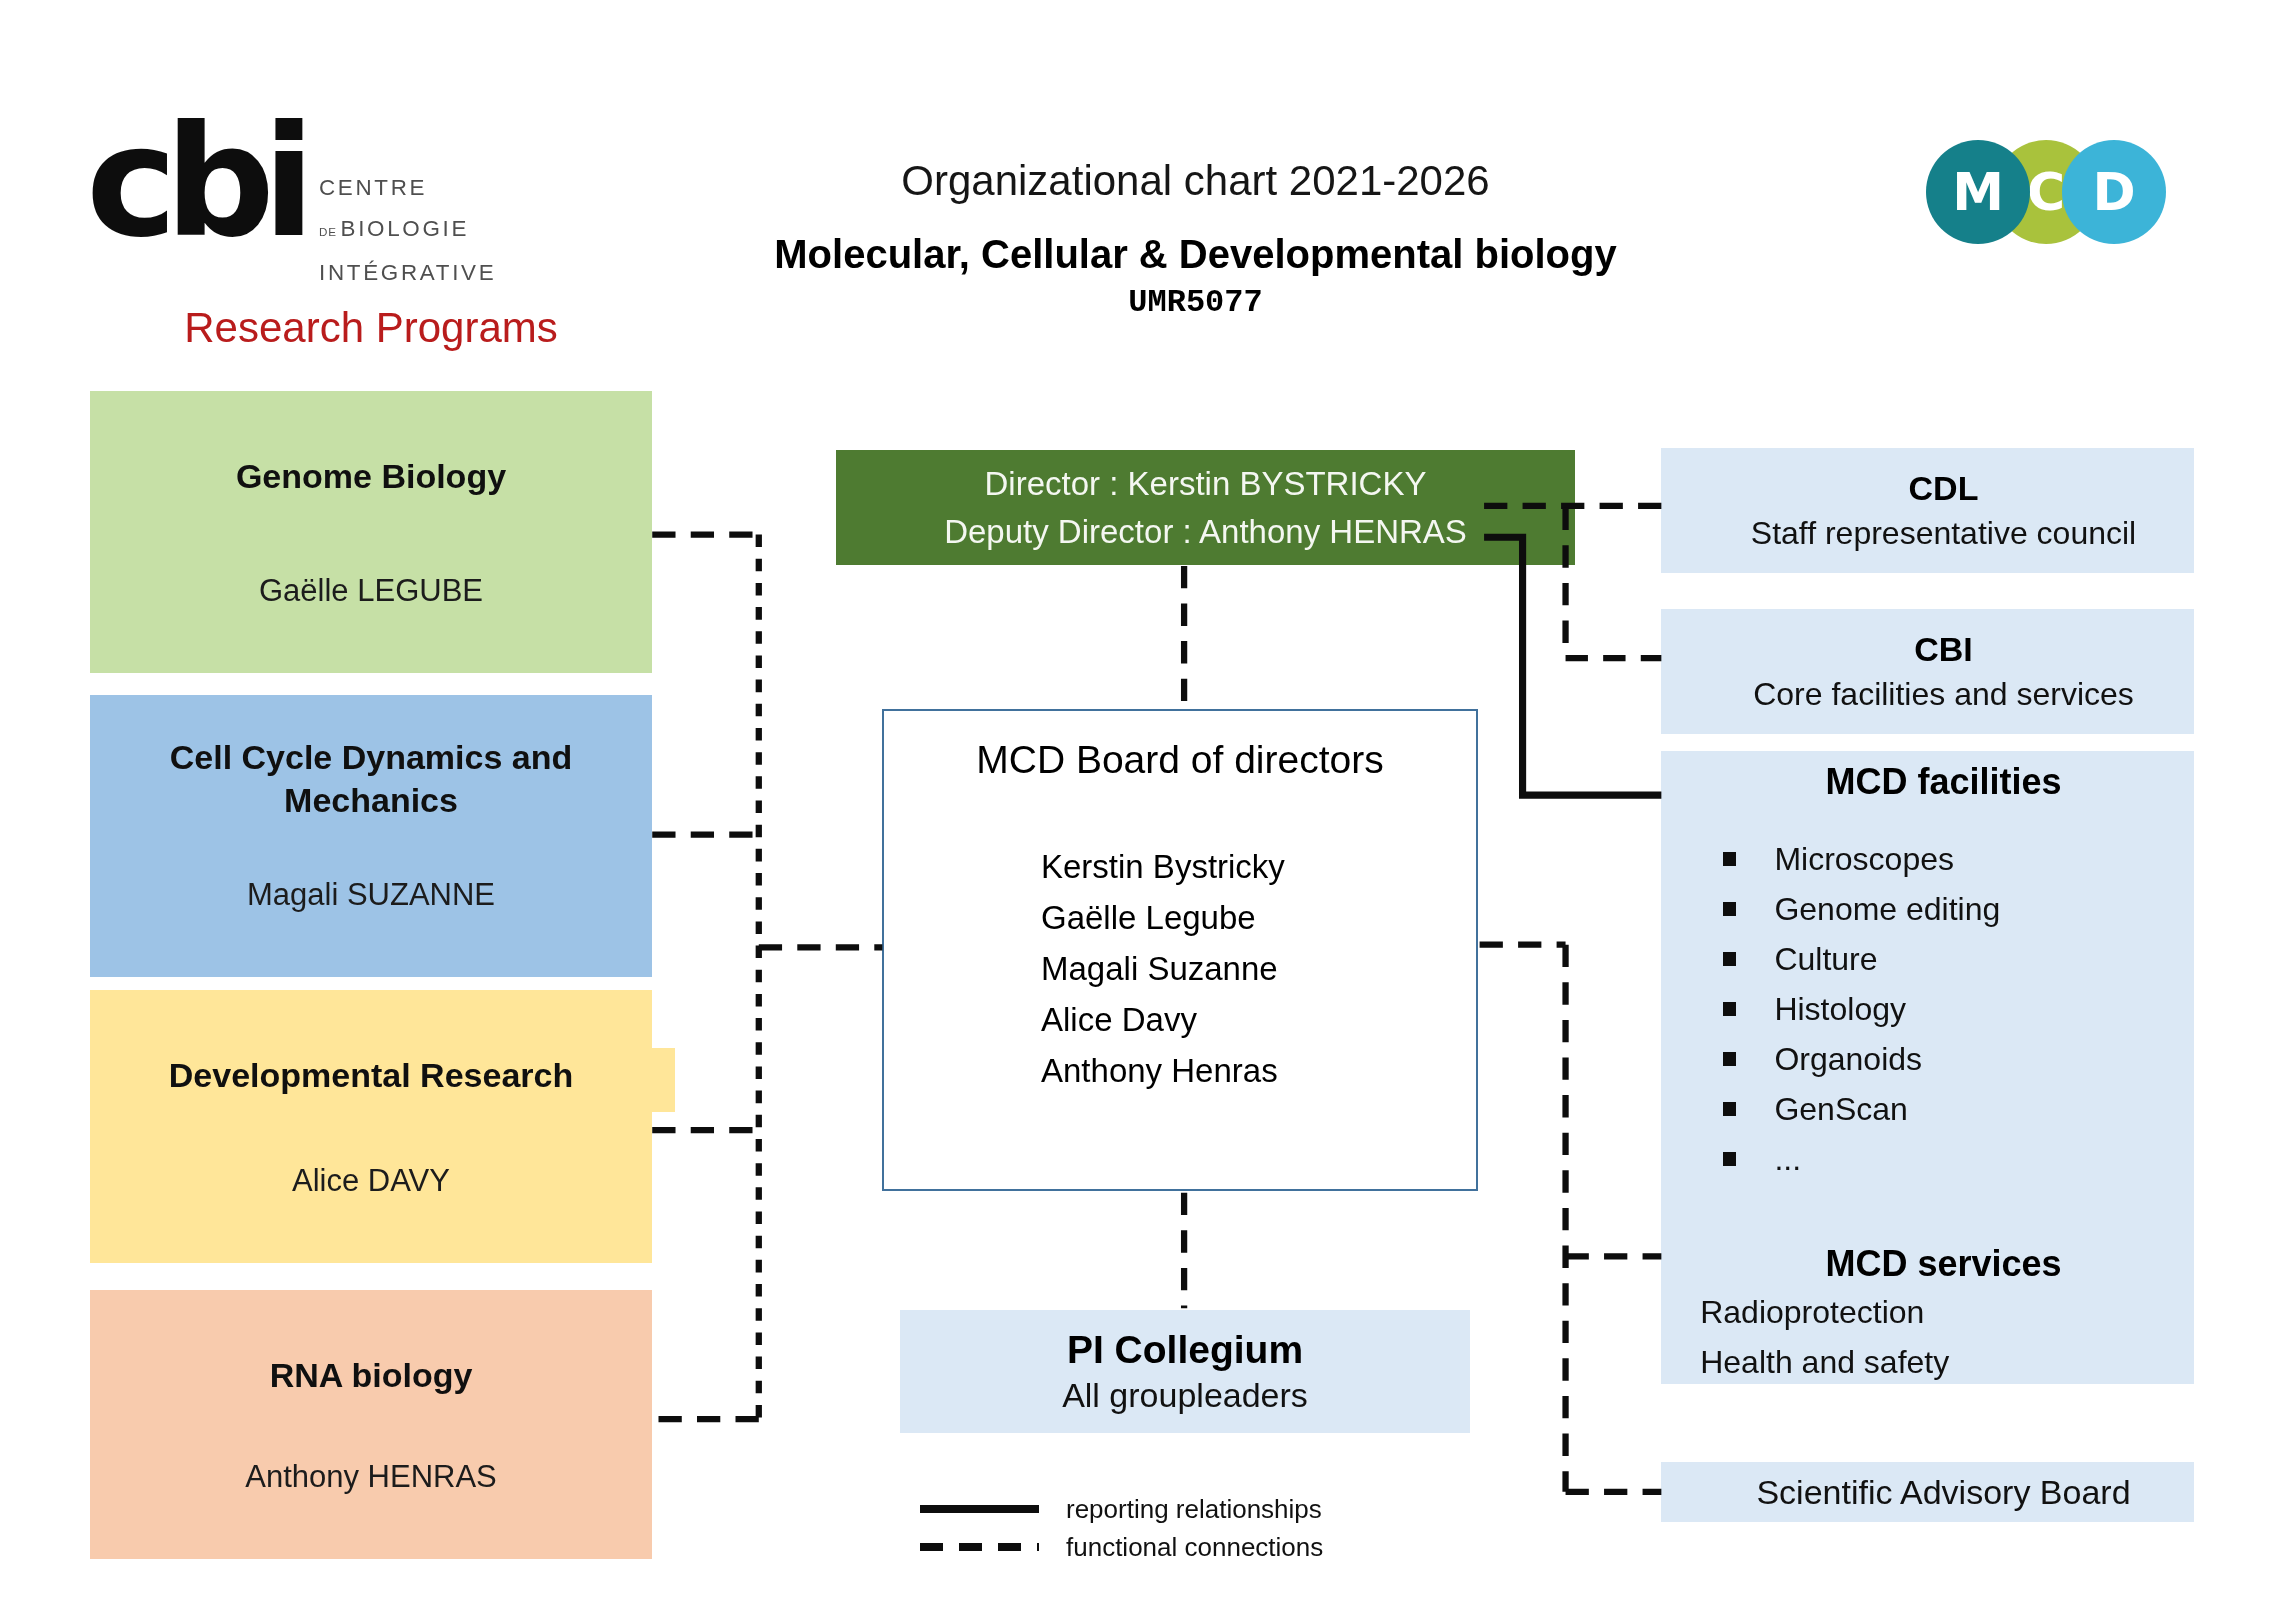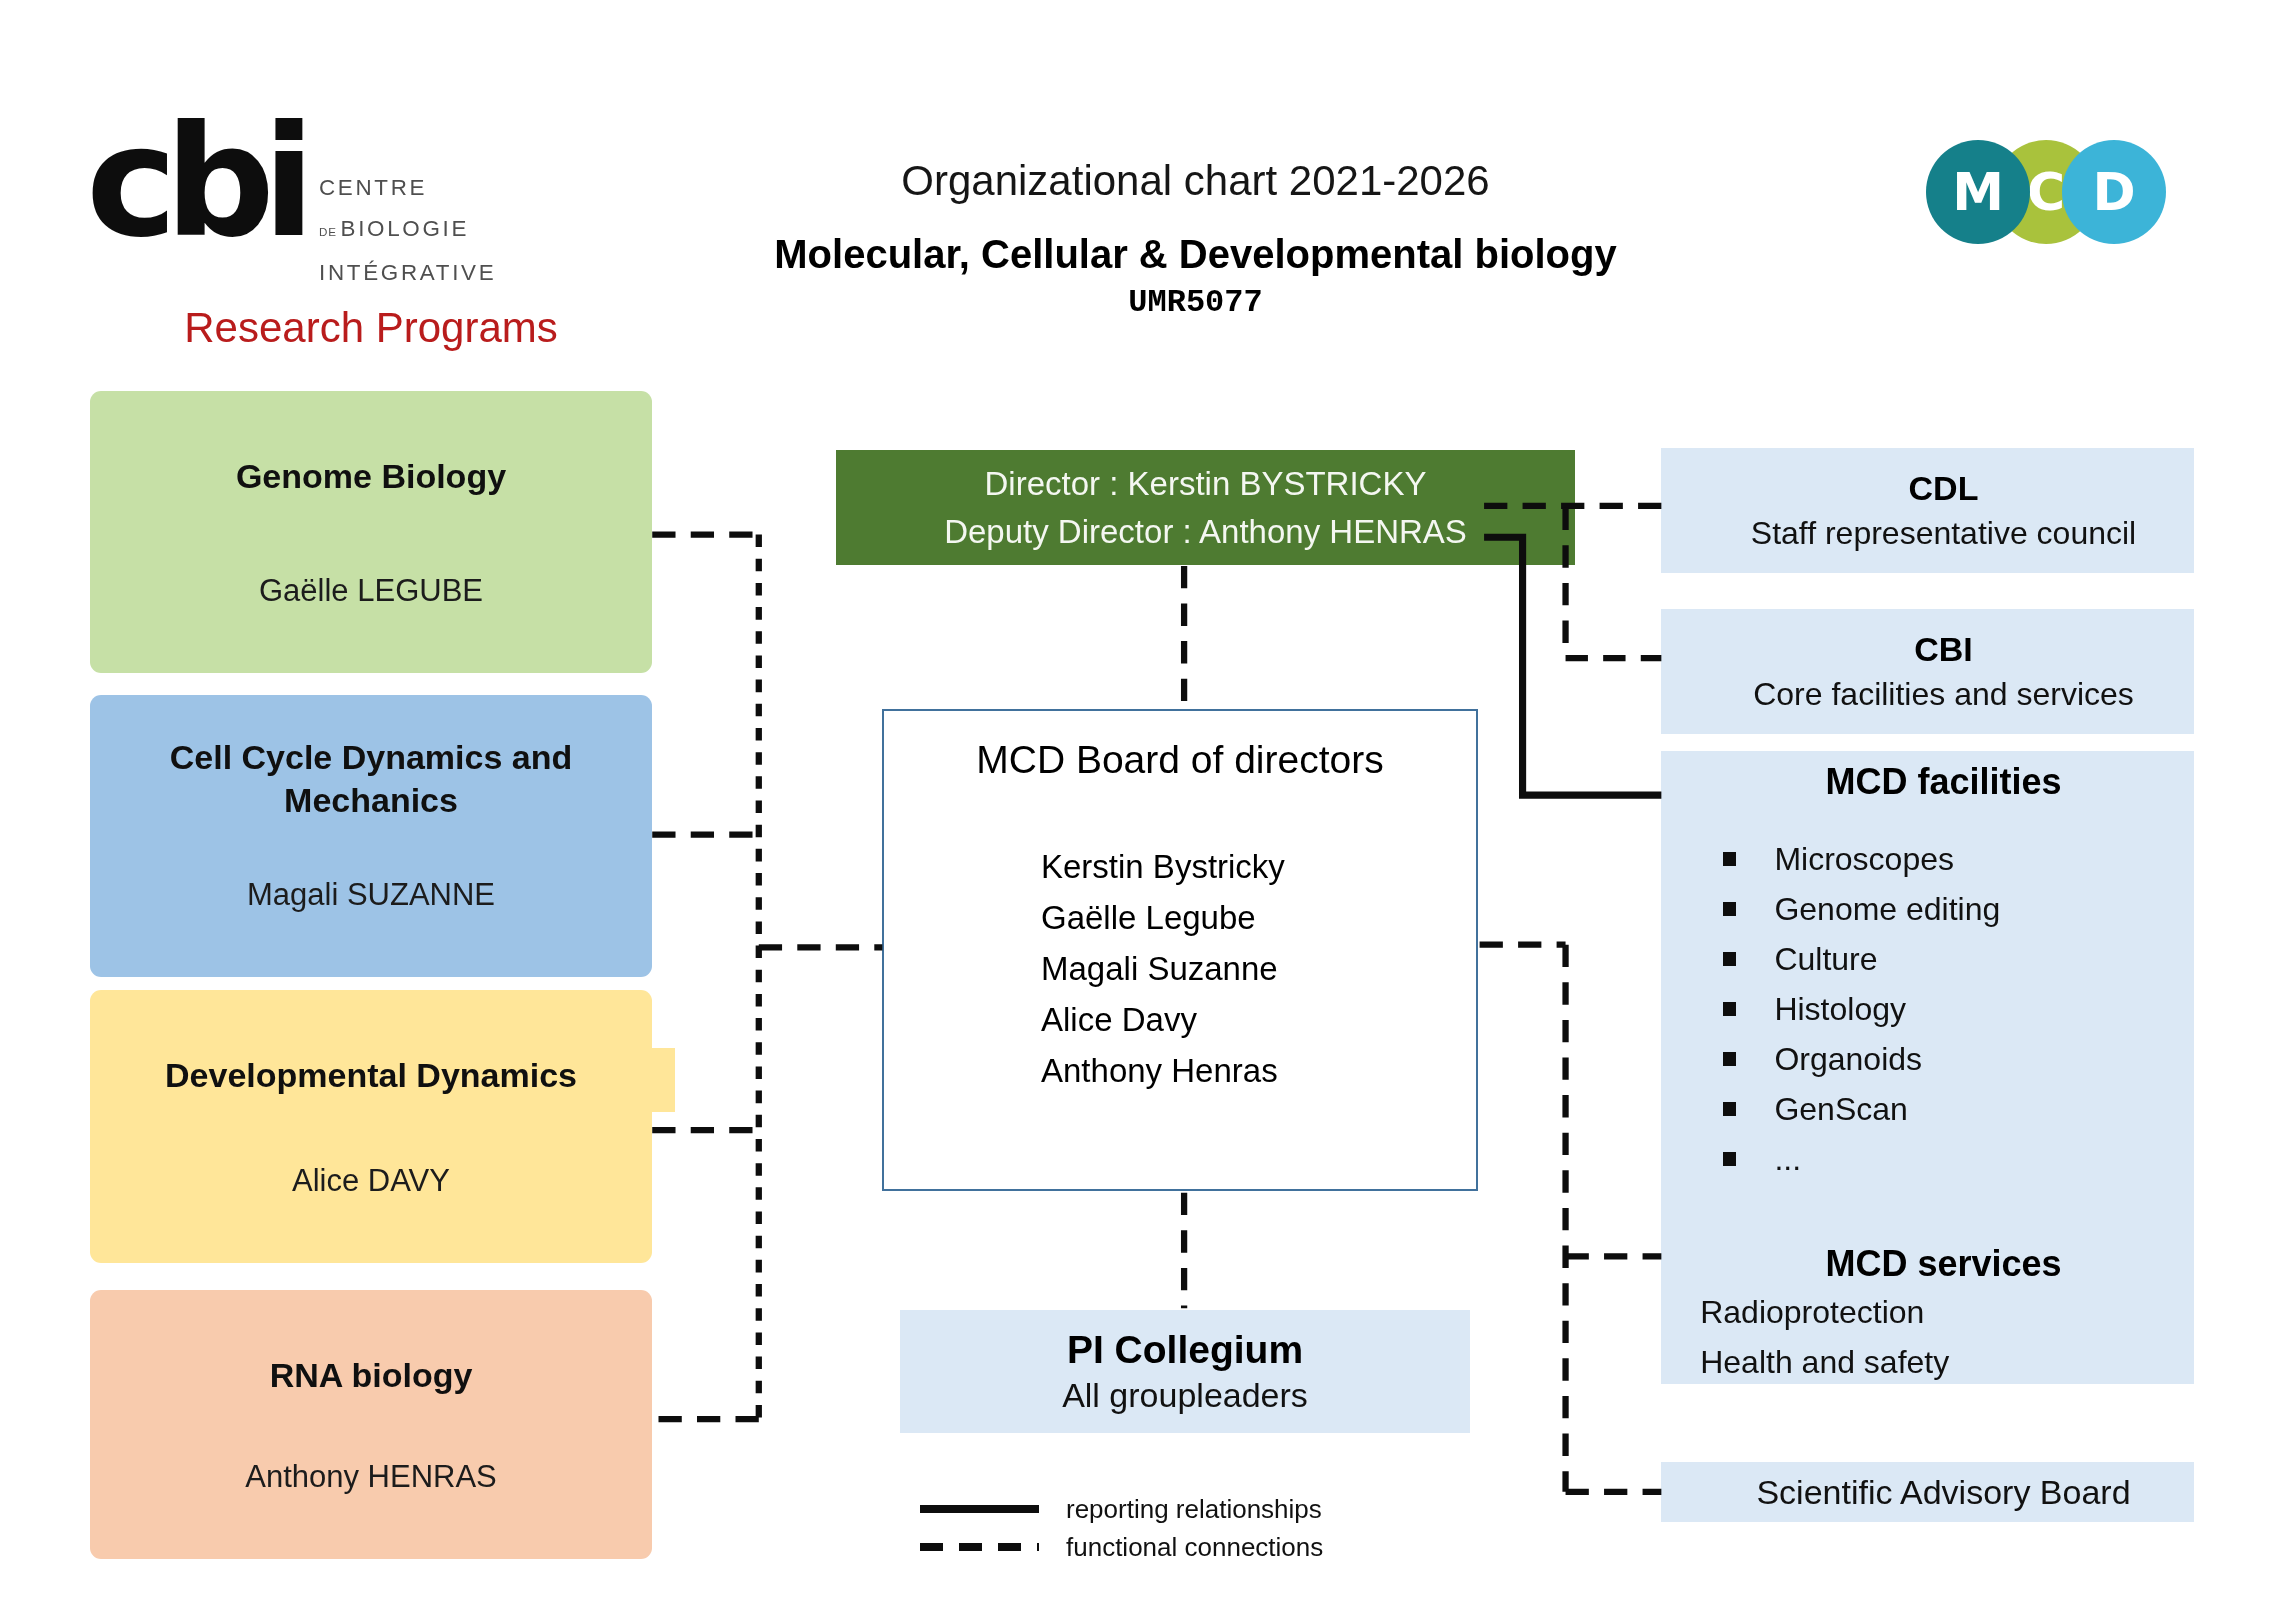--- a/index.html
+++ b/index.html
@@ -22,21 +22,21 @@
   .mcd-logo{position:absolute;left:1926px;top:140px;width:290px;height:104px;}
   .mc{position:absolute;top:0;width:104px;height:104px;border-radius:50%;
       display:flex;align-items:center;justify-content:center;
       color:#fff;font-size:52px;font-weight:800;font-family:"DejaVu Sans",sans-serif;}
   .mc-m{left:0;background:#15808a;z-index:3;}
   .mc-c{left:68px;background:#a9c23c;z-index:1;}
   .mc-d{left:136px;background:#3cb4d8;z-index:2;}
   .rp-heading{position:absolute;left:90px;top:303px;width:562px;text-align:center;
       font-size:42px;line-height:50px;color:#b91c1c;}
   
-  .prog{position:absolute;left:90px;width:562px;display:flex;flex-direction:column;align-items:center;box-sizing:border-box;border-radius:11px;}
+  .prog{position:absolute;left:90px;width:562px;display:flex;flex-direction:column;align-items:center;box-sizing:border-box;}
   .prog .ptitle{margin-top:64px;font-size:34px;font-weight:700;line-height:43px;text-align:center;max-width:430px;color:#101010;}
   .prog .pname{margin-top:auto;margin-bottom:64px;font-size:31px;color:#1c1c1c;}
   .prog-genome{top:391px;height:282px;background:#c6e0a6;}
   .prog-cellcycle{top:695px;height:282px;background:#9dc3e6;}
   .prog-cellcycle .ptitle{margin-top:41px;}
   .prog-devbio{top:990px;height:273px;background:#ffe699;}
   .prog-rna{top:1290px;height:269px;background:#f8cbad;}
   .prog-tab{position:absolute;left:652px;top:1048px;width:23px;height:64px;background:#ffe699;}
   
   .director{position:absolute;left:836px;top:450px;width:739px;height:115px;background:#4e7b31;
@@ -138,21 +138,21 @@
 
   <div class="prog prog-genome">
     <div class="ptitle">Genome Biology</div>
     <div class="pname">Gaëlle LEGUBE</div>
   </div>
   <div class="prog prog-cellcycle">
     <div class="ptitle">Cell Cycle Dynamics and Mechanics</div>
     <div class="pname">Magali SUZANNE</div>
   </div>
   <div class="prog prog-devbio">
-    <div class="ptitle">Developmental Dynamics</div>
+    <div class="ptitle">Developmental Research</div>
     <div class="pname">Alice DAVY</div>
   </div>
   <div class="prog-tab"></div>
   <div class="prog prog-rna">
     <div class="ptitle">RNA biology</div>
     <div class="pname">Anthony HENRAS</div>
   </div>
 
   <div class="director">
     <div>Director : Kerstin BYSTRICKY</div>

